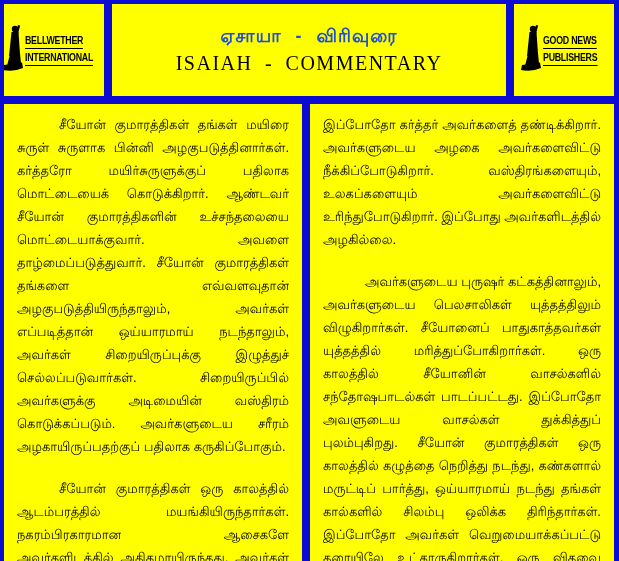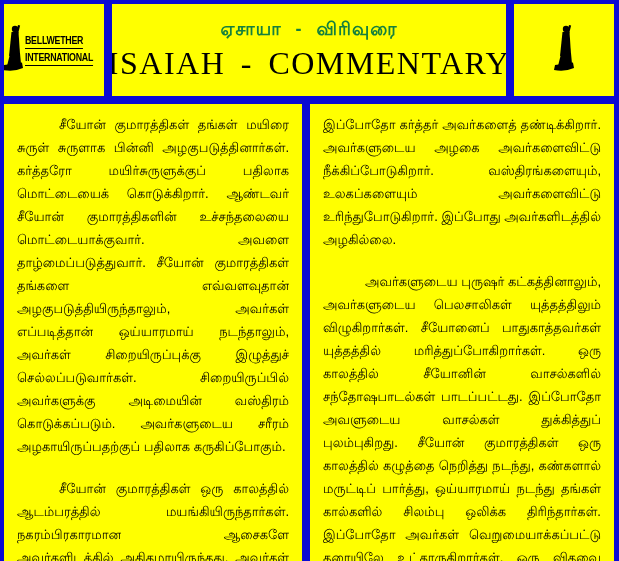--- a/index.html
+++ b/index.html
@@ -32,26 +32,26 @@
     border-bottom: 1px solid #000; padding-bottom: 1px; margin: 1px 0;
     transform: scaleX(0.84); transform-origin: left center;
     line-height: 1.25;
   }
   .title-box {
     flex: 1 1 auto;
     display: flex; flex-direction: column; align-items: center; justify-content: center;
     gap: 3px; padding: 2px 8px; overflow: hidden;
   }
   .title-tamil {
-    font-size: 18px; font-weight: bold; color: #15803d;
+    font-size: 18px; font-weight: bold; color: #1d4ed8;
     letter-spacing: 1px; word-spacing: 8px; white-space: nowrap;
   }
   .title-english {
     font-family: "Liberation Serif", serif;
-    font-size: 32px; color: #000;
+    font-size: 20px; color: #000;
     letter-spacing: 1.5px; word-spacing: 6px; white-space: nowrap;
   }
 
   
   .content { flex: 1 1 auto; display: flex; gap: 8px; margin-top: 8px; }
   .text-column {
     padding: 9px 13px 8px 13px;
     overflow: hidden;
     color: #000;
   }
@@ -100,20 +100,24 @@
         <svg width="22" height="48" viewBox="0 0 22 48" aria-hidden="true">
           <g fill="#000">
             <circle cx="13" cy="5" r="3.2"></circle>
             <rect x="15" y="1" width="2.2" height="9" transform="rotate(14 16 5)"></rect>
             <path d="M9.5 8 L16.5 8 L18 30 L7 32 Z"></path>
             <path d="M8 30 L18 29 L19 40 L5 42 Z"></path>
             <path d="M2 41 L20 38.5 L21 44 Q12 48 1 46 Z"></path>
           </g>
         </svg>
       </span>
+      <span class="logo-text">
+        <span class="logo-line">GOOD NEWS</span>
+        <span class="logo-line">PUBLISHERS</span>
+      </span>
     </div>
 
   </div>
 
   <div class="content">
 
     <div class="panel text-column col-left">
       <p class="indent">சீயோன் குமாரத்திகள் தங்கள் மயிரை சுருள் சுருளாக பின்னி அழகுபடுத்தினார்கள். கர்த்தரோ மயிர்சுருளுக்குப் பதிலாக மொட்டையைக் கொடுக்கிறார். ஆண்டவர் சீயோன் குமாரத்திகளின் உச்சந்தலையை மொட்டையாக்குவார். அவளை தாழ்மைப்படுத்துவார். சீயோன் குமாரத்திகள் தங்களை எவ்வளவுதான் அழகுபடுத்தியிருந்தாலும், அவர்கள் எப்படித்தான் ஒய்யாரமாய் நடந்தாலும், அவர்கள் சிறையிருப்புக்கு இழுத்துச் செல்லப்படுவார்கள். சிறையிருப்பில் அவர்களுக்கு அடிமையின் வஸ்திரம் கொடுக்கப்படும். அவர்களுடைய சரீரம் அழகாயிருப்பதற்குப் பதிலாக கருகிப்போகும்.</p>
       <p class="indent">சீயோன் குமாரத்திகள் ஒரு காலத்தில் ஆடம்பரத்தில் மயங்கியிருந்தார்கள். நகரம்பிரகாரமான ஆசைகளே அவர்களிடத்தில் அதிகமாயிருந்தது. அவர்கள் கர்த்தரை மறந்தார்கள். அவருடைய பிரமாணங்களை மறந்தார்கள். அவருக்கு விரோதமாக பாவம் செய்தார்கள்.</p>
     </div>

